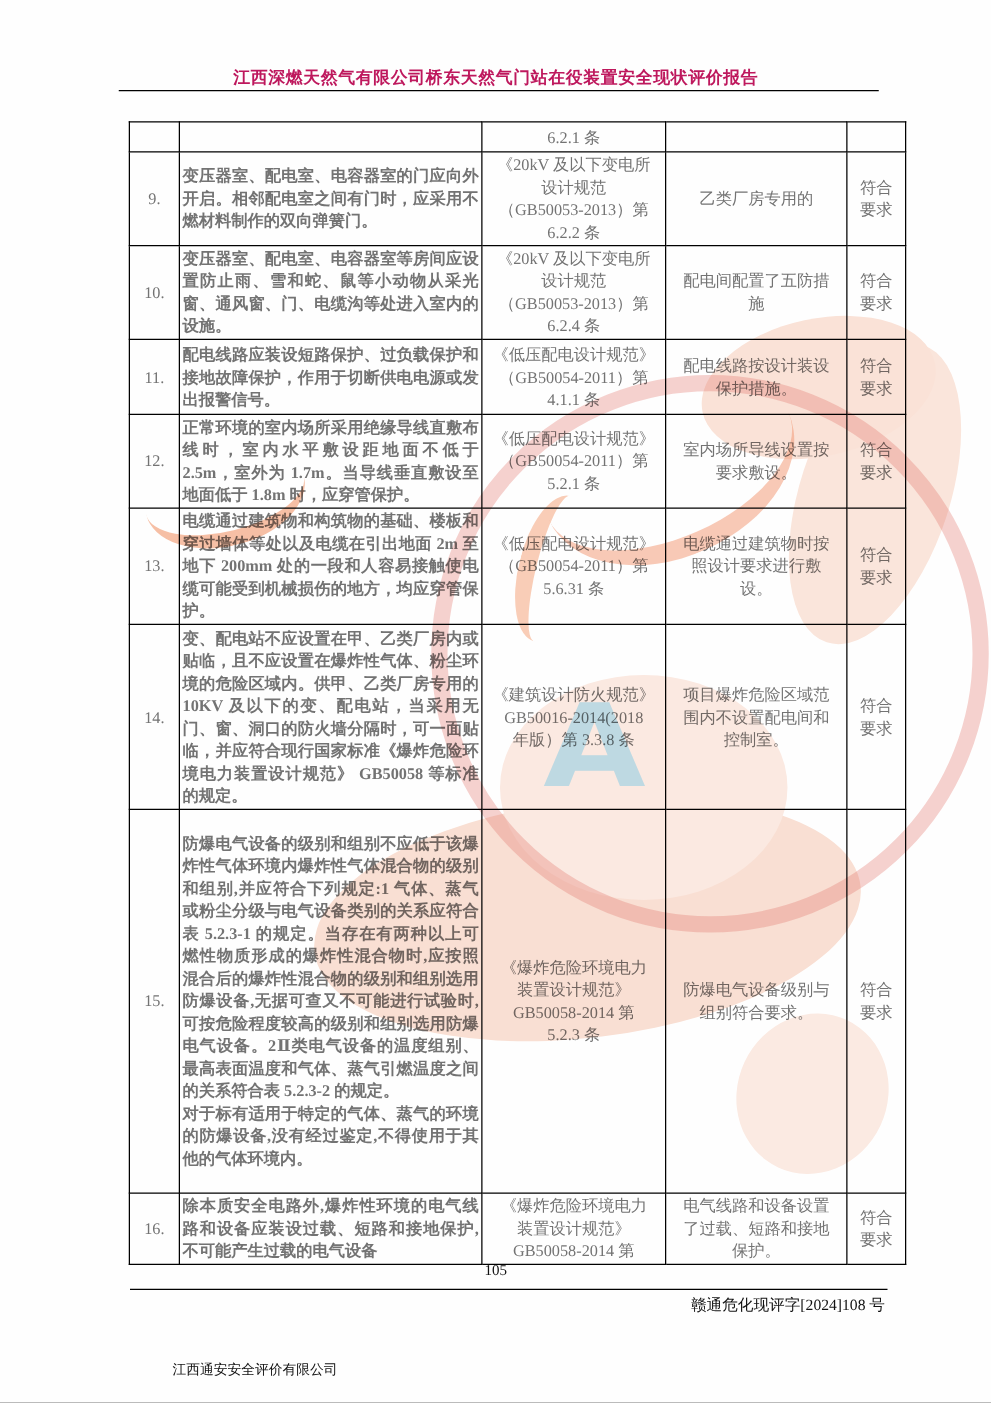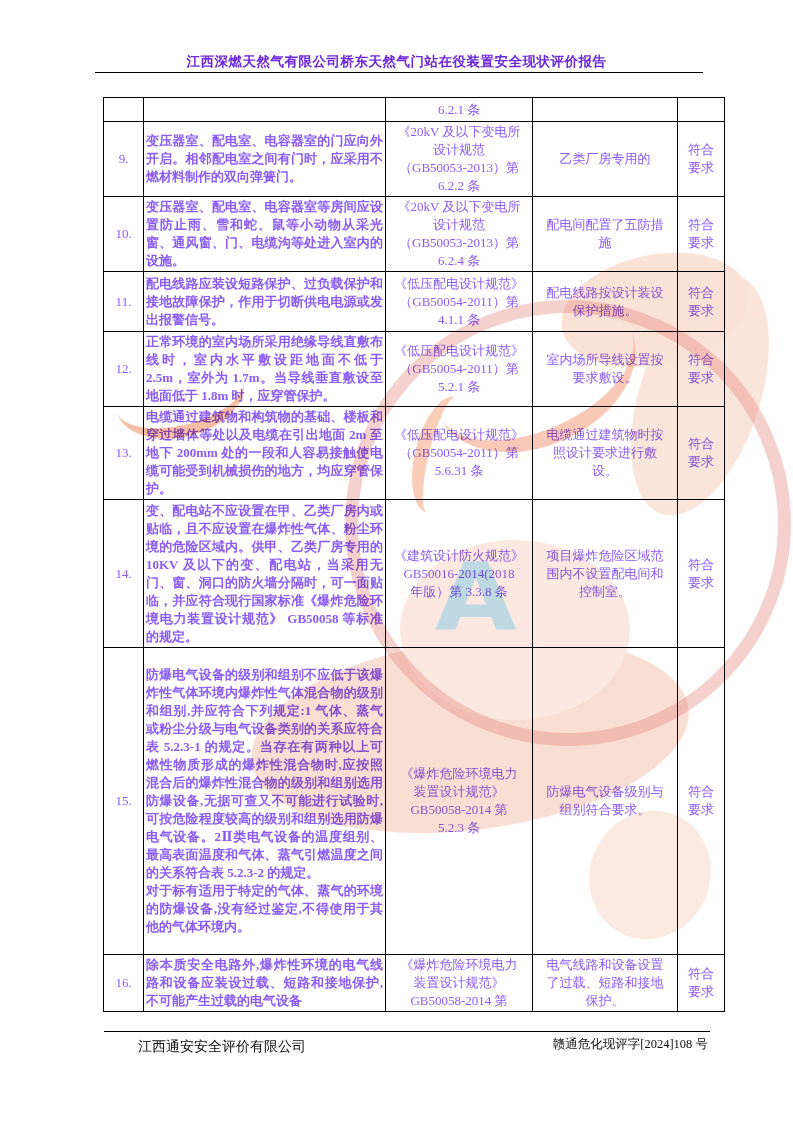--- a/index.html
+++ b/index.html
@@ -10,41 +10,41 @@
     margin:0 auto;
     font-family:"Liberation Serif","DejaVu Serif",serif;
     color:#111;
     overflow:hidden;
   }
   
   .report-title{
     position:absolute;top:53px;left:0;right:0;
     text-align:center;
     font-size:13.5px;font-weight:bold;letter-spacing:0.5px;
-    color:#6d28d9;
+    color:#be185d;
   }
   .header-rule{
     position:absolute;top:72px;left:95px;width:608px;height:0;
     border-top:1.6px solid #000;
   }
   
   table.eval{
     position:absolute;left:103px;top:97px;
     width:621px;
     border-collapse:collapse;
     table-layout:fixed;
     font-size:13px;line-height:18px;
     z-index:2;
   }
   table.eval td{
     border:1px solid #000;
     vertical-align:middle;
     padding:1px 2px;
     overflow:hidden;
-    color:#8b5cf6;
+    color:#737373;
   }
   td.c-no{text-align:center;}
   td.c-content{text-align:justify;padding:1px 4px;white-space:pre-line;font-weight:bold;}
   td.c-standard{text-align:center;white-space:pre-line;}
   td.c-result{text-align:center;white-space:pre-line;}
   td.c-conclusion{text-align:center;white-space:pre-line;}
   tbody tr:nth-child(1){height:24px;}
   tbody tr:nth-child(2){height:72px;}
   tbody tr:nth-child(3){height:73px;}
   tbody tr:nth-child(4){height:60px;}
@@ -56,22 +56,22 @@
   
   .page-number{
     position:absolute;top:1009px;left:0;right:0;
     text-align:center;font-size:12px;
   }
   .footer-rule{
     position:absolute;top:1031px;left:104px;width:606px;height:0;
     border-top:1.4px solid #000;
   }
   .footer-left{
-    position:absolute;top:1038px;left:138px;
-    font-size:14px;
+    position:absolute;top:1088px;left:138px;
+    font-size:11px;
     font-family:Liberation Mono, monospace;
   }
   .footer-right{
     position:absolute;top:1036px;right:85px;
     font-size:12.5px;
     margin-left:22px;
   }
   
   .wm{
     position:absolute;inset:0;z-index:5;
@@ -240,17 +240,18 @@
     <div class="wm-blob wm-b3"></div>
     <div class="wm-blob wm-b4"></div>
     <div class="wm-blob wm-b5"></div>
     <div class="wm-ring"></div>
     <div class="wm-swoosh wm-s1"></div>
     <div class="wm-swoosh wm-s2"></div>
     <div class="wm-swoosh wm-s3"></div>
     <div class="wm-a">A</div>
   </div>
 
+  <div class="page-number">105</div>
   <div class="footer-rule"></div>
   <div class="footer-left">江西通安安全评价有限公司</div>
   <div class="footer-right">赣通危化现评字[2024]108 号</div>
 
 </div>
 
 </body></html>

